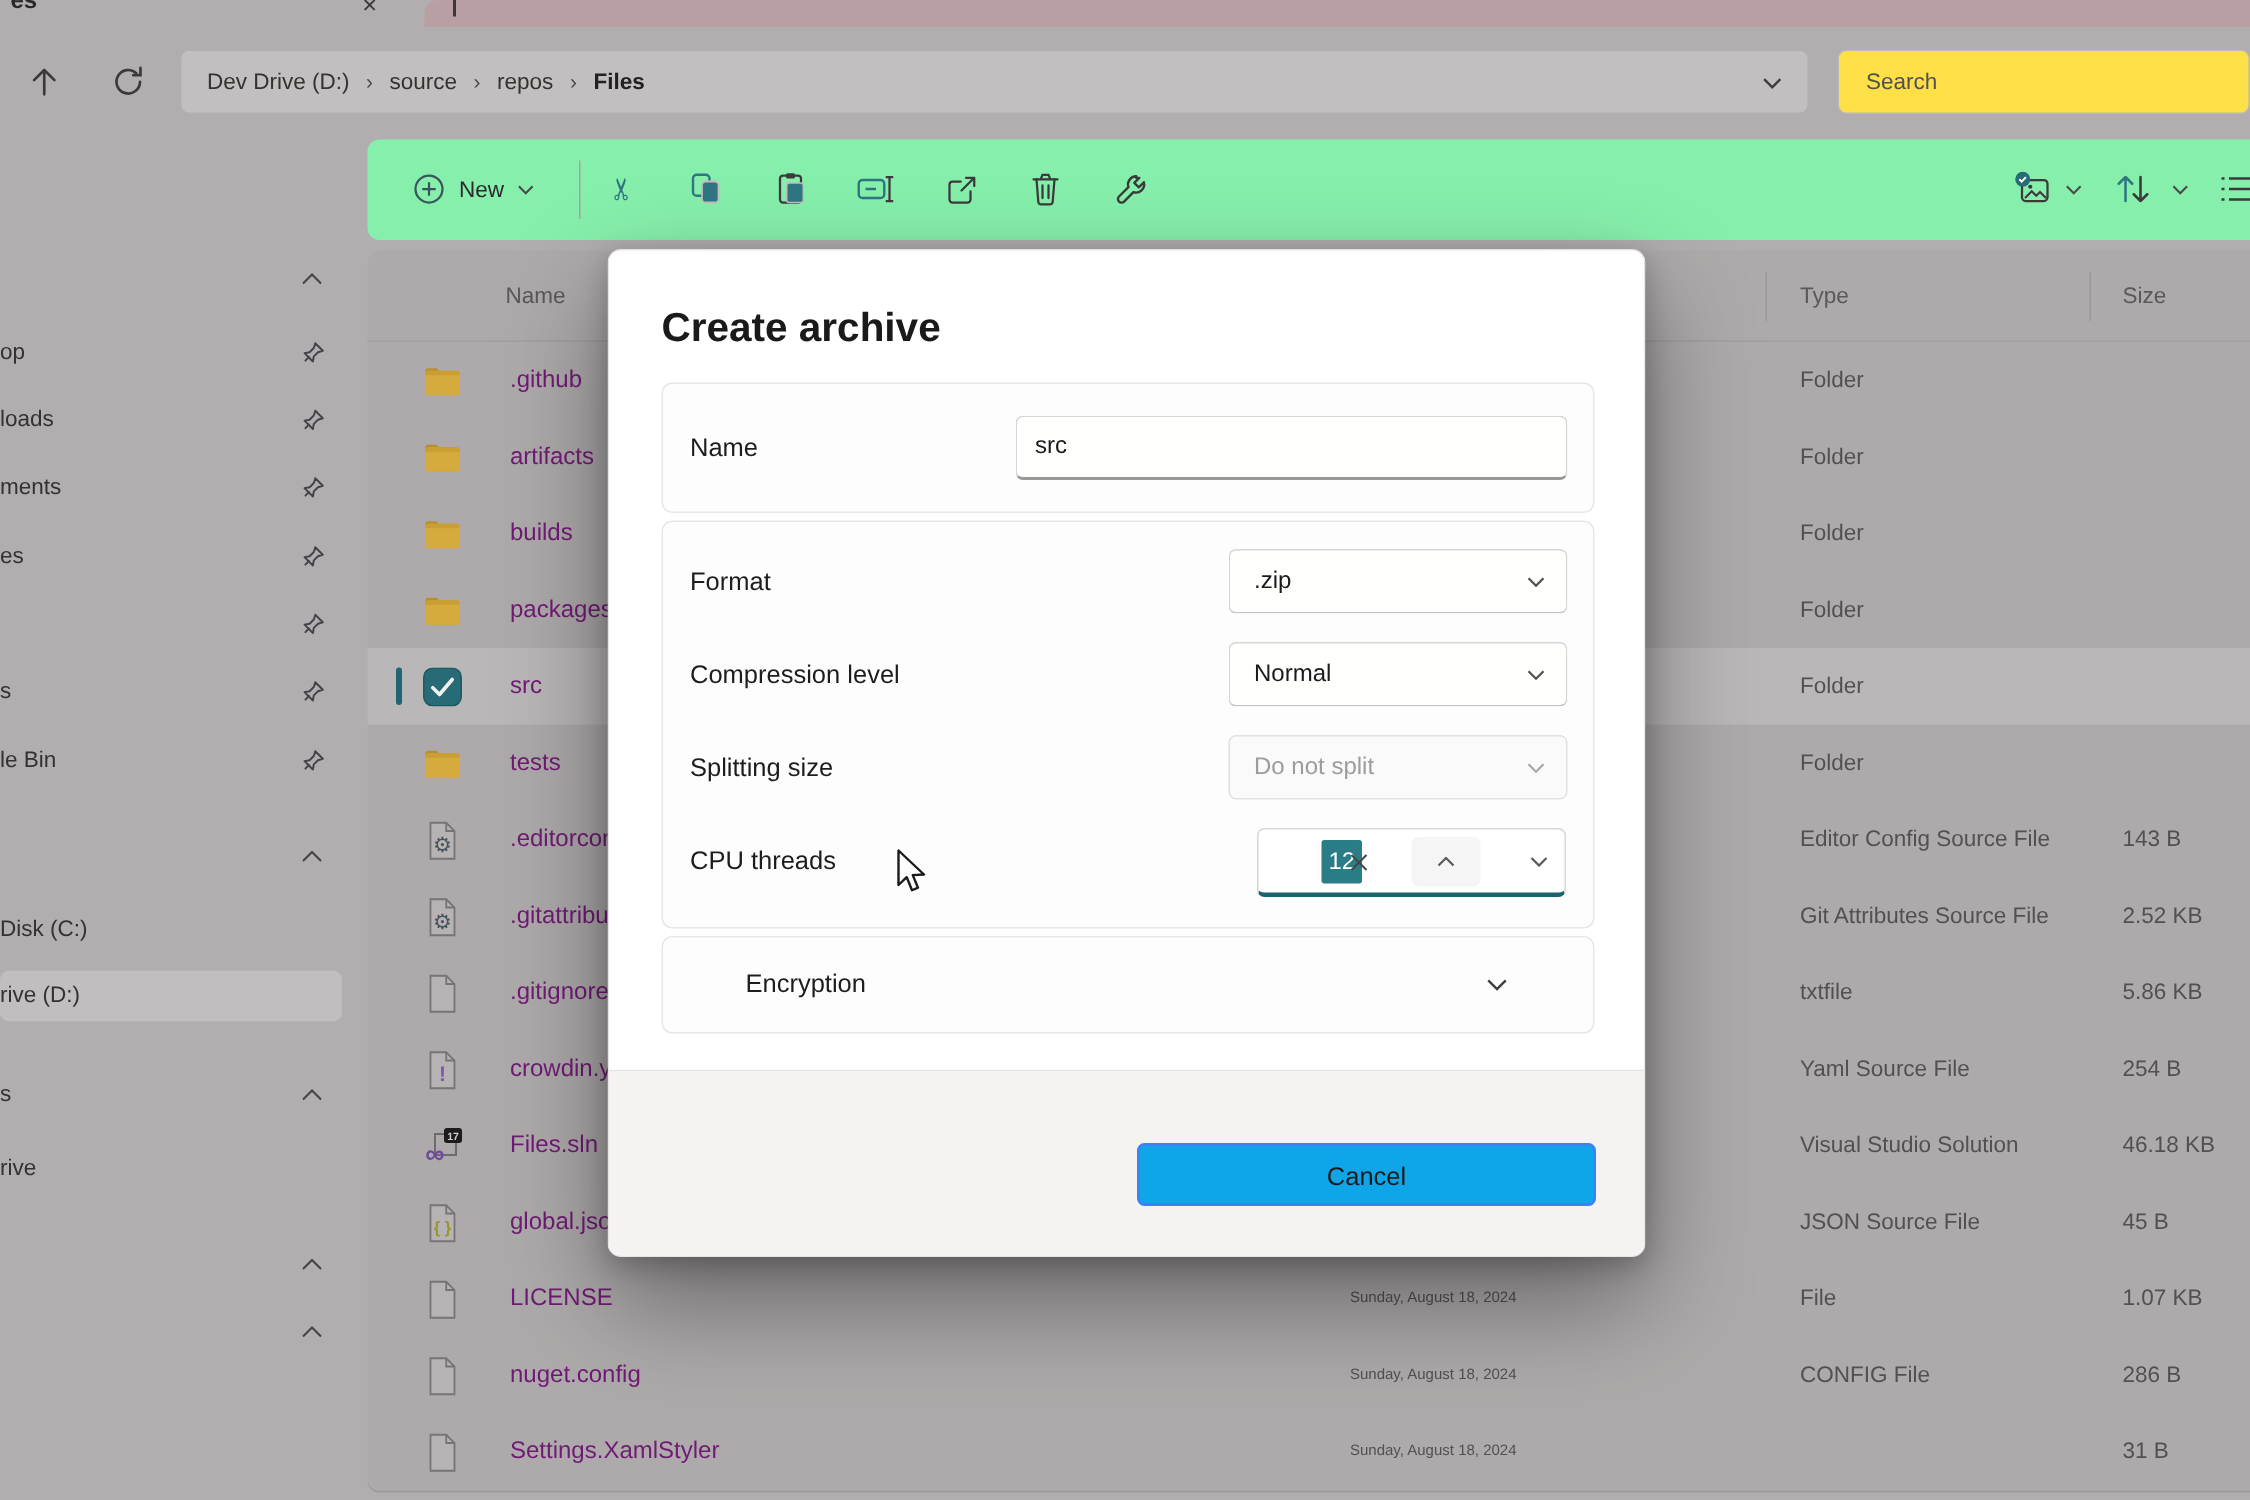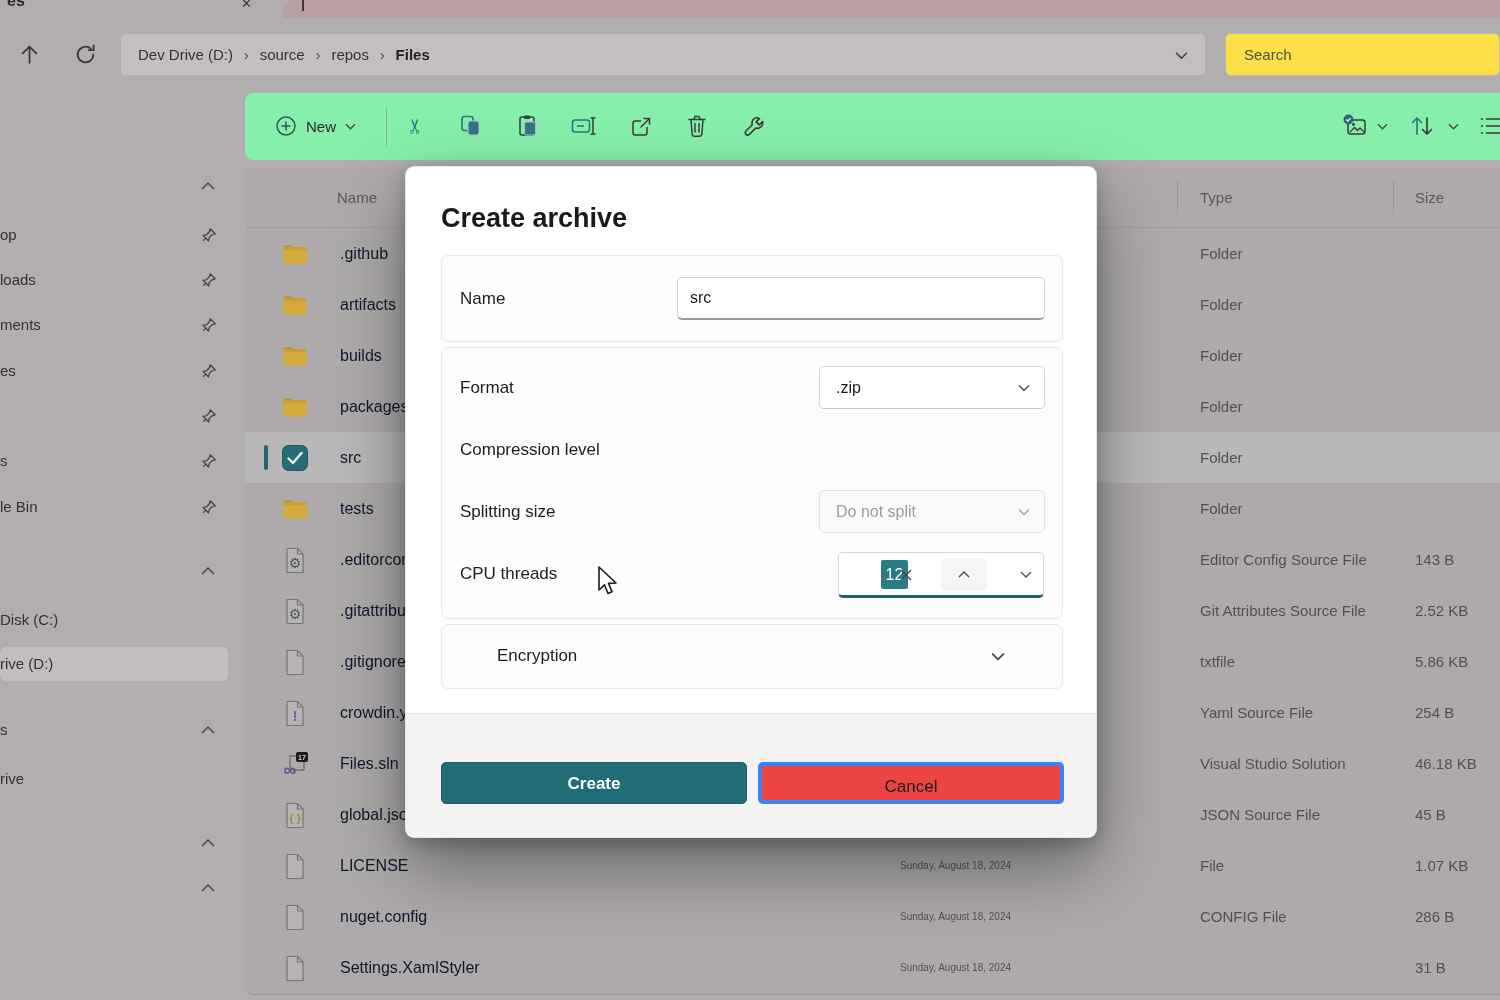--- a/index.html
+++ b/index.html
@@ -33,21 +33,21 @@
 
   
   .file-panel{position:absolute;left:245px;top:167px;width:1255px;height:828px;background:#aeaaab;border-radius:8px 0 0 8px;box-shadow:inset 0 -1px 0 #9b9798;}
   .col-head{position:absolute;top:0;height:61px;line-height:61px;font-size:15px;color:#5b5859;}
   .col-sep{position:absolute;top:14px;width:1px;height:33px;background:#9c9899;}
   .head-line{position:absolute;left:0;right:0;top:60px;height:1px;background:#a29e9f;}
   .row{position:absolute;left:0;width:1255px;height:51px;}
   .row.selected{background:#bab7b8;}
   .sel-pill{position:absolute;left:19px;top:13px;width:4px;height:25px;border-radius:2px;background:#1e6672;}
   .row .icon-box{position:absolute;left:36px;top:12px;width:28px;height:28px;display:flex;align-items:center;justify-content:center;}
-  .row .fname{position:absolute;left:95px;top:0;height:51px;line-height:51px;font-size:16px;color:#0f172a;white-space:nowrap;}
+  .row .fname{position:absolute;left:95px;top:0;height:51px;line-height:51px;font-size:16px;color:#701a75;white-space:nowrap;}
   .row .fdate{position:absolute;left:655px;top:0;height:51px;line-height:51px;font-size:10px;color:#525051;white-space:nowrap;}
   .row .ftype{position:absolute;left:955px;top:0;height:51px;line-height:51px;font-size:15px;color:#525051;white-space:nowrap;}
   .row .fsize{position:absolute;left:1170px;top:0;height:51px;line-height:51px;font-size:15px;color:#525051;white-space:nowrap;}
 
   
   .sb-item{position:absolute;left:0;width:245px;height:34px;}
   .sb-item.sel{width:228px;background:#c2bebf;border-radius:6px;}
   .sb-label{position:absolute;left:0;top:0;height:34px;line-height:34px;font-size:15px;color:#333132;white-space:nowrap;}
   .sb-glyph{position:absolute;left:200px;top:9px;}
   .sb-glyph.chev{left:201px;top:13px;}
@@ -68,21 +68,21 @@
   .dropdown.disabled .dd-text{color:#9e9b9c;}
   .spinner{position:absolute;left:432px;top:385px;width:206px;height:46px;box-sizing:border-box;background:#fff;border:1px solid #d8d6d5;border-bottom:3px solid #19656e;border-radius:5px;}
   .spin-val{position:absolute;left:14px;top:7px;width:27px;height:29px;background:#2a7c87;color:#fff;font-size:16px;text-align:center;line-height:29px;border-radius:2px;margin-left:28px;}
   .spin-x{position:absolute;left:60px;top:15px;}
   .spin-up{position:absolute;left:102px;top:5px;width:46px;height:33px;background:#f6f5f5;border-radius:5px;display:flex;align-items:center;justify-content:center;}
   .spin-down{position:absolute;left:168px;top:5px;width:38px;height:33px;display:flex;align-items:center;justify-content:center;}
   .enc-chev{position:absolute;left:585px;top:485px;}
   .dlg-footer{position:absolute;left:0;bottom:0;width:100%;height:123px;background:#f5f3f2;border-top:1px solid #e7e5e4;border-radius:0 0 9px 9px;}
   .btn{position:absolute;top:595px;width:306px;height:42px;border-radius:5px;font-size:17px;text-align:center;line-height:42px;box-sizing:border-box;}
   .btn.create{left:35px;background:#206c77;border:1px solid #1a5f69;color:#ffffff;font-weight:600;}
-  .btn.cancel{left:352px;background:#ef4444;border:4px solid #3b82f6;color:#1b1b1b;}
+  .btn.cancel{left:352px;background:#0ea5e9;border:2px solid #3b82f6;color:#1b1b1b;}
 
   .cursor{position:absolute;left:597px;top:566px;z-index:30;}
 </style>
 </head>
 <body>
 
 <div class="screen">
 
   <div>
     <span class="tab-partial-title">es</span>
@@ -552,20 +552,28 @@
     <div class="dropdown" style="top:199px;">
       <span class="dd-text">.zip</span>
       <span class="dd-chev">
           <svg width="12" height="8" viewBox="0 0 12 7" fill="none" stroke="#4f4d4e" stroke-width="1.5">
             <path d="M1 1 l5 5 5-5"></path>
           </svg>
         </span>
     </div>
 
     <div class="dlg-label" style="top:262px;">Compression level</div>
+    <div class="dropdown" style="top:261px;">
+      <span class="dd-text">Normal</span>
+      <span class="dd-chev">
+          <svg width="12" height="8" viewBox="0 0 12 7" fill="none" stroke="#4f4d4e" stroke-width="1.5">
+            <path d="M1 1 l5 5 5-5"></path>
+          </svg>
+        </span>
+    </div>
 
     <div class="dlg-label" style="top:324px;">Splitting size</div>
     <div class="dropdown disabled" style="top:323px;">
       <span class="dd-text">Do not split</span>
       <span class="dd-chev">
           <svg width="12" height="8" viewBox="0 0 12 7" fill="none" stroke="#aaa7a8" stroke-width="1.5">
             <path d="M1 1 l5 5 5-5"></path>
           </svg>
         </span>
     </div>
@@ -592,21 +600,20 @@
 
     <div class="card c3"></div>
     <div class="dlg-label" style="top:468px;left:59px;margin-left:32px;">Encryption</div>
     <span class="enc-chev">
         <svg width="14" height="9" viewBox="0 0 12 7" fill="none" stroke="#3f3d3e" stroke-width="1.4">
           <path d="M1 1 l5 5 5-5"></path>
         </svg>
       </span>
 
     <div class="dlg-footer"></div>
-    <div class="btn create">Create</div>
     <div class="btn cancel">Cancel</div>
   </div>
 
   <div class="cursor">
     <svg width="23" height="32" viewBox="0 0 23 32">
         <path d="M2 1 L2 24 L7.5 18.8 L11 27.5 L15 25.8 L11.5 17.4 L19 17 Z" fill="#fdfdfd" stroke="#1a1a1a" stroke-width="1.6" stroke-linejoin="round"></path>
       </svg>
   </div>
 
 </div>

